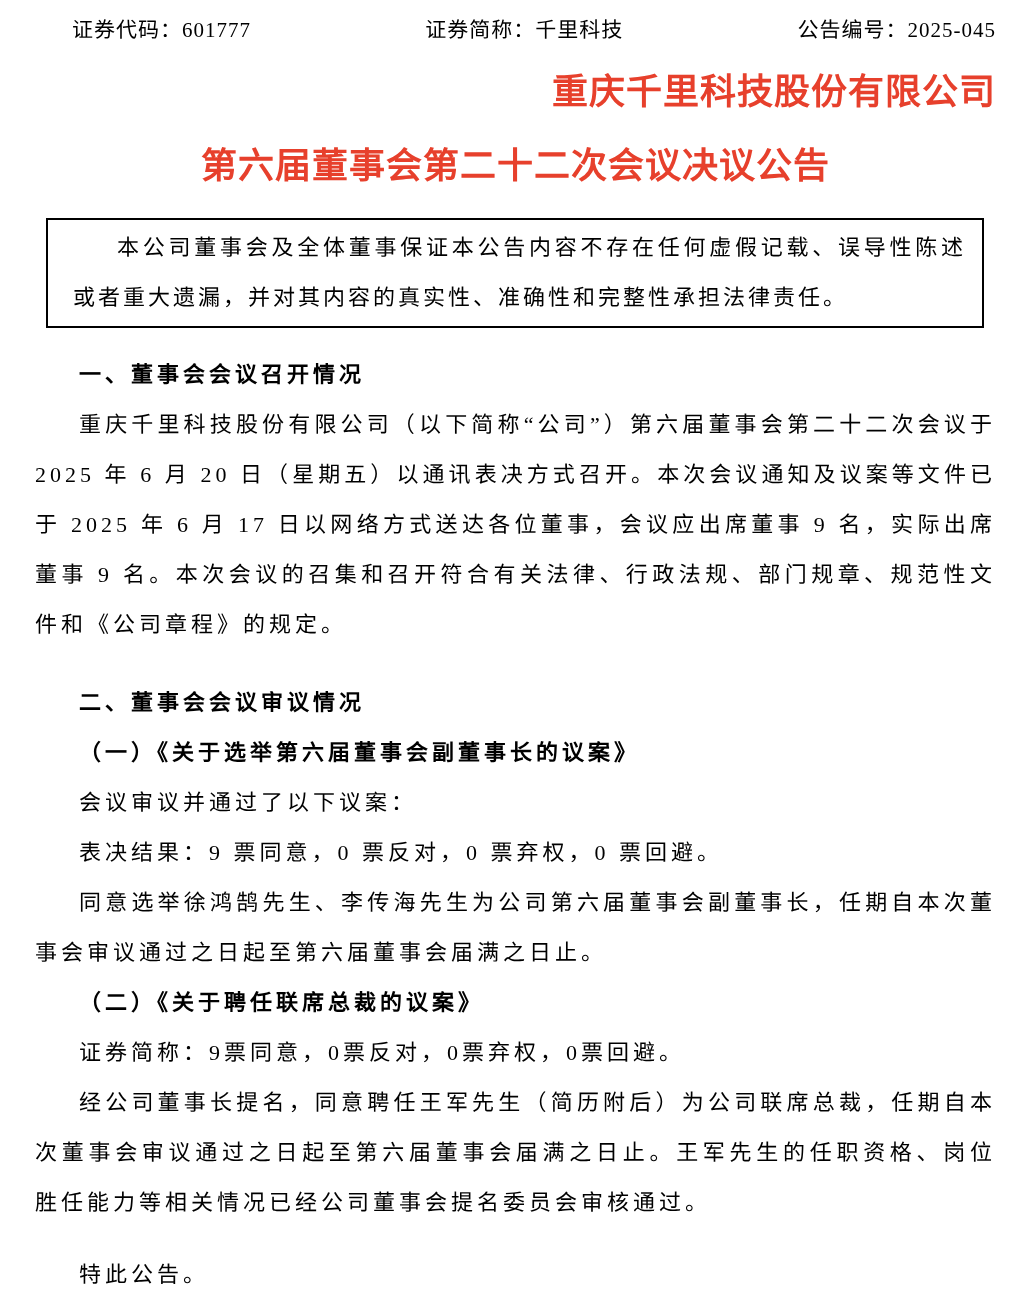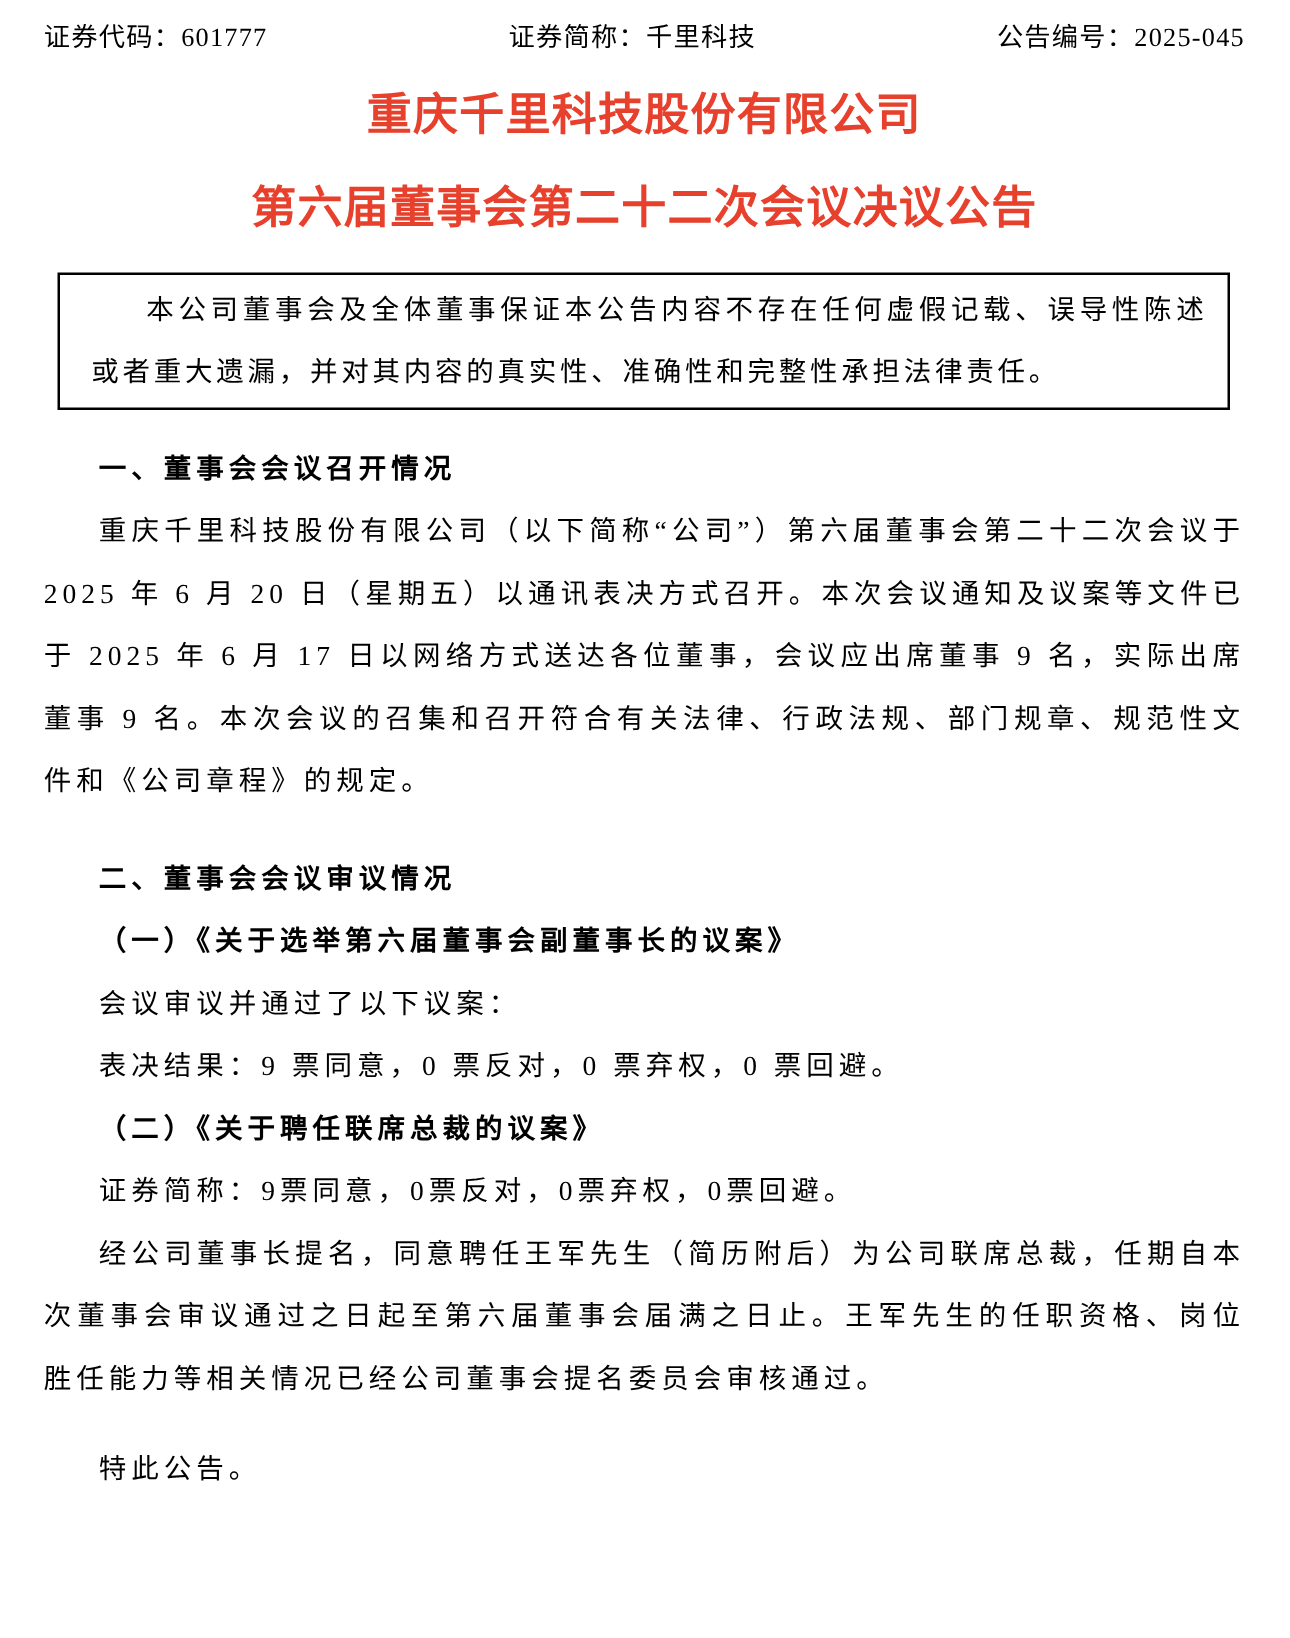--- a/index.html
+++ b/index.html
@@ -7,29 +7,29 @@
   html, body { margin: 0; padding: 0; background: var(--paper); }
   body {
     width: 1032px; height: 1310px; overflow: hidden;
     color: var(--ink);
     font-family: "Liberation Serif", "DejaVu Serif", serif;
   }
   .page { width: 1032px; height: 1310px; padding: 16px 36px 0 35px; }
 
   .header-row {
     display: flex; justify-content: space-between; align-items: flex-end;
-    font-size: 21px; line-height: 28px; letter-spacing: 1px;
+    font-size: 21px; line-height: 28px; letter-spacing: 1px; margin-left: 37px;
   }
 
   .doc-title {
     margin: 0; text-align: center; color: var(--title-red);
     font-family: "Liberation Sans", "DejaVu Sans", sans-serif;
     font-weight: bold; font-size: 36px; line-height: 40px; letter-spacing: 1px;
   }
-  .doc-title.first { margin-top: 28px; }
+  .doc-title.first { margin-top: 28px; text-align: right; }
   .doc-title.second { margin-top: 34px; }
 
   .disclaimer-box {
     margin: 32px 12px 0 11px;
     border: 2px solid #000;
     padding: 3px 16px 3px 25px;
   }
   p { margin: 0; }
   .cjk {
     font-size: 22px; line-height: 50px; letter-spacing: 4px;
@@ -60,20 +60,21 @@
   </div>
 
   <p class="cjk bold mt-small">一、董事会会议召开情况</p>
   <p class="cjk">重庆千里科技股份有限公司（以下简称“公司”）第六届董事会第二十二次会议于 2025 年 6 月 20 日（星期五）以通讯表决方式召开。本次会议通知及议案等文件已于 2025 年 6 月 17 日以网络方式送达各位董事，会议应出席董事 9 名，实际出席董事 9 名。本次会议的召集和召开符合有关法律、行政法规、部门规章、规范性文件和《公司章程》的规定。</p>
 
   <p class="cjk bold mt-block">二、董事会会议审议情况</p>
   <p class="cjk bold">（一）《关于选举第六届董事会副董事长的议案》</p>
 
   <p class="cjk">会议审议并通过了以下议案：</p>
   <p class="cjk">表决结果：9 票同意，0 票反对，0 票弃权，0 票回避。</p>
+  <p class="cjk">同意选举徐鸿鹄先生、李传海先生为公司第六届董事会副董事长，任期自本次董事会审议通过之日起至第六届董事会届满之日止。</p>
 
   <p class="cjk bold">（二）《关于聘任联席总裁的议案》</p>
   <p class="cjk">证券简称：9票同意，0票反对，0票弃权，0票回避。</p>
   <p class="cjk">经公司董事长提名，同意聘任王军先生（简历附后）为公司联席总裁，任期自本次董事会审议通过之日起至第六届董事会届满之日止。王军先生的任职资格、岗位胜任能力等相关情况已经公司董事会提名委员会审核通过。</p>
 
   <p class="cjk mt-small">特此公告。</p>
 
 </div>
 
 </body></html>

